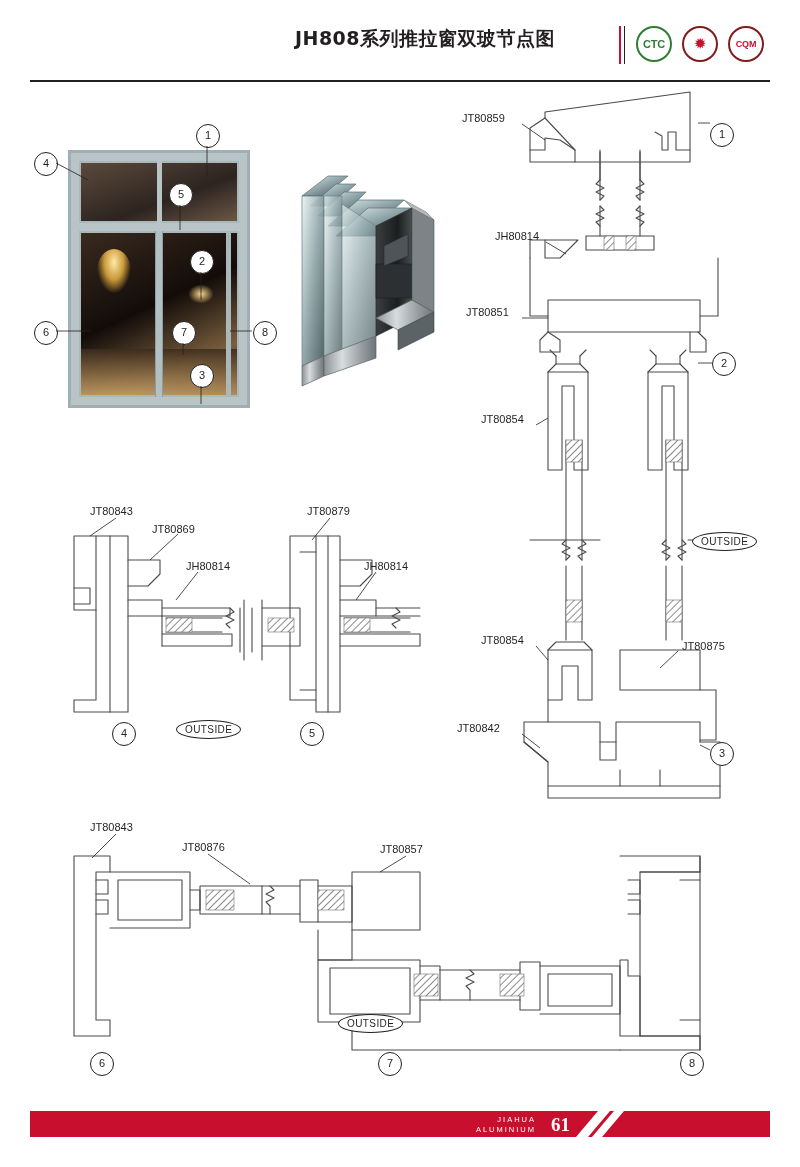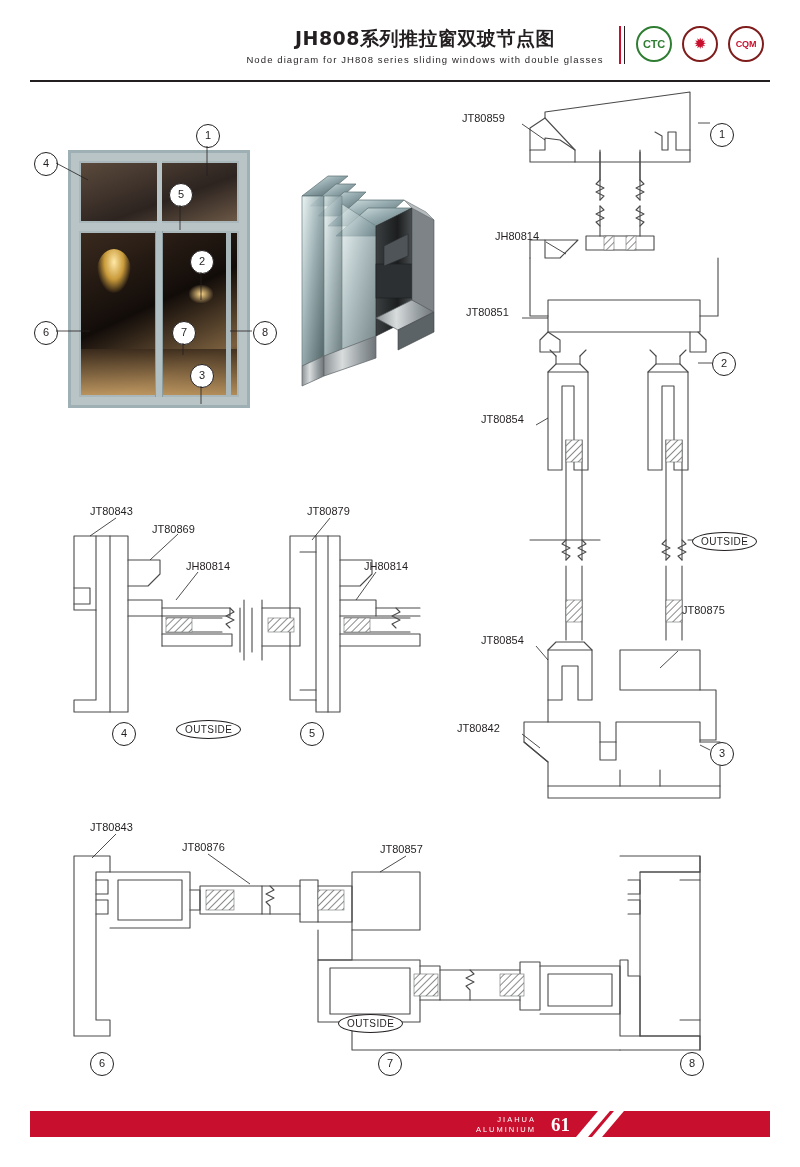--- a/index.html
+++ b/index.html
@@ -240,21 +240,20 @@
     width: 800px; height: 1167px;
     pointer-events: none;
   }
 </style>
 </head>
 <body>
 
 <div class="header">
   <div class="title-block">
     <div class="title-cn">JH808系列推拉窗双玻节点图</div>
-    <div class="title-en">Node  diagram  for  JH808  series  sliding  windows  with  double  glasses</div>
   </div>
 
   <div class="logo-divider"></div>
   <div class="logo-divider second"></div>
 
   <div class="cert-row">
     <div class="cert c1">
       <div class="cert-inner">CTC</div>
     </div>
     <div class="cert c2">
@@ -500,21 +499,21 @@
     <line x1="698" y1="363" x2="712" y2="363"></line>
     <line x1="700" y1="745" x2="710" y2="750"></line>
   </g>
 </svg>
 
 <div class="lbl" style="left:462px; top:112px;">JT80859</div>
 <div class="lbl" style="left:495px; top:230px;">JH80814</div>
 <div class="lbl" style="left:466px; top:306px;">JT80851</div>
 <div class="lbl" style="left:481px; top:413px;">JT80854</div>
 <div class="lbl" style="left:481px; top:634px;">JT80854</div>
-<div class="lbl" style="left:682px; top:604px;">JT80875</div>
+<div class="lbl" style="left:682px; top:640px;">JT80875</div>
 <div class="lbl" style="left:457px; top:722px;">JT80842</div>
 
 <div class="num-circle" style="left:710px; top:123px;">1</div>
 <div class="num-circle" style="left:712px; top:352px;">2</div>
 <div class="num-circle" style="left:710px; top:742px;">3</div>
 
 <div class="outside-pill" style="left:692px; top:532px;">OUTSIDE</div>
 
 <div class="lbl" style="left:90px; top:505px;">JT80843</div>
 <div class="lbl" style="left:152px; top:523px;">JT80869</div>

